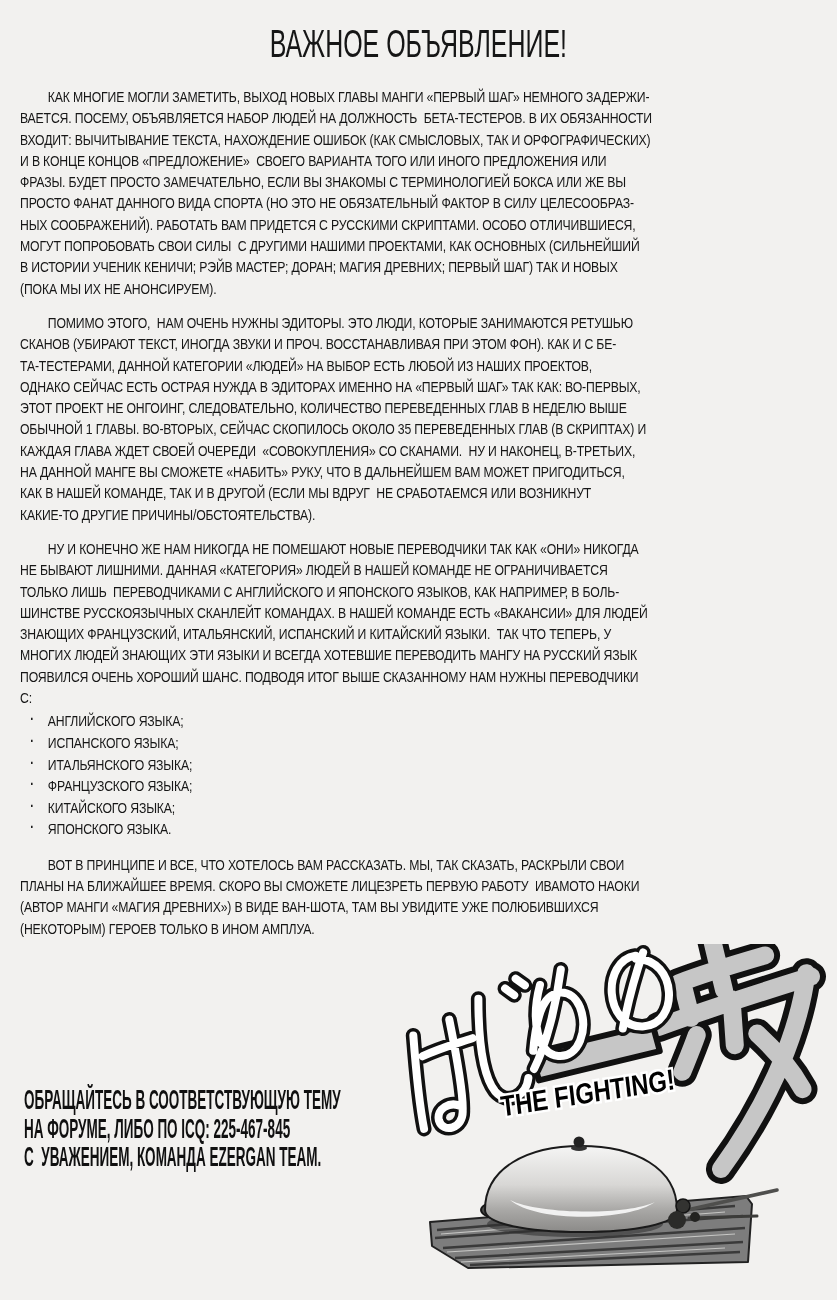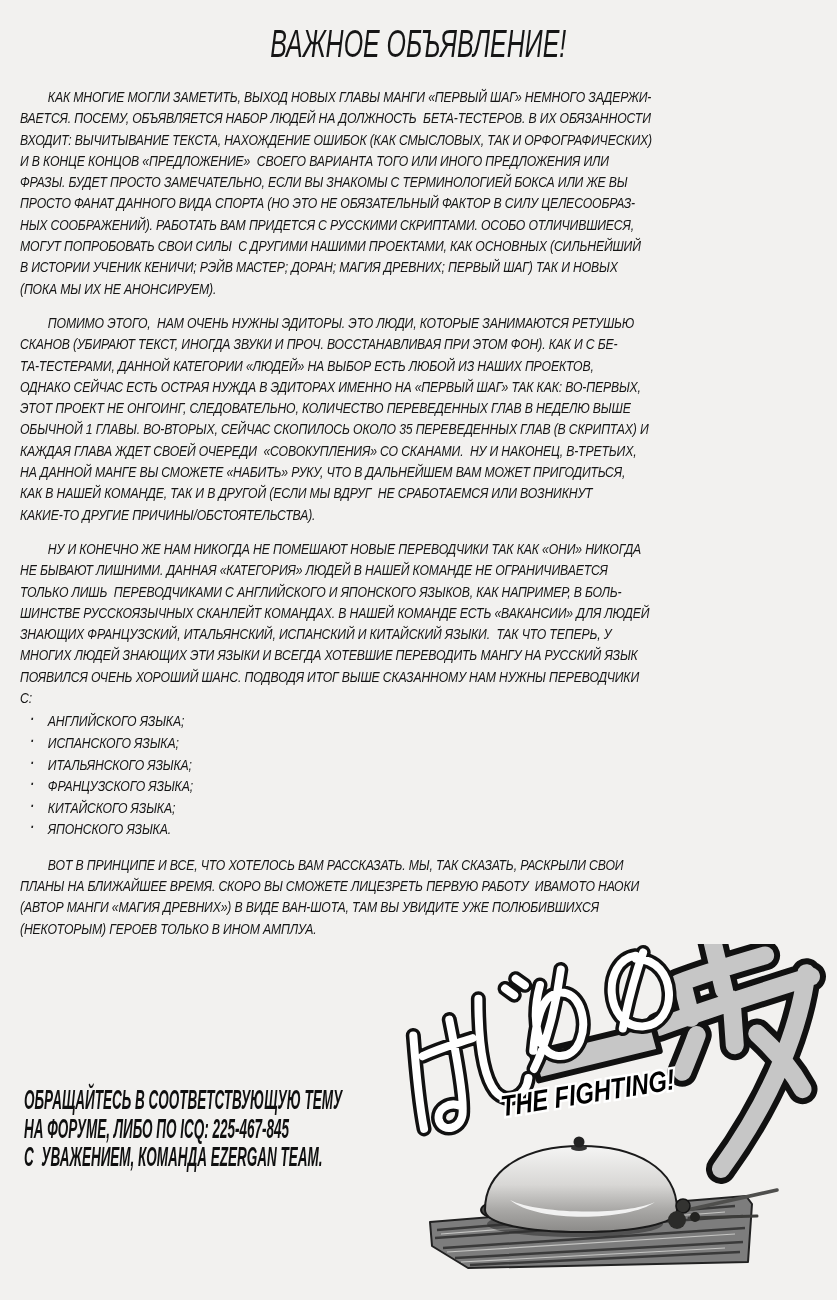--- a/index.html
+++ b/index.html
@@ -1,20 +1,19 @@
 <!DOCTYPE html>
 <html><head>
 <meta charset="utf-8">
 <style>
   html,body{margin:0;padding:0;background:#d9d8d6;}
   .page{
     position:relative;width:837px;height:1300px;overflow:hidden;
     background:#f2f1ef;color:#161616;
     font-family:"Liberation Sans","DejaVu Sans",sans-serif;
-    font-style:italic;
   }
   
   .title-row{position:absolute;top:22px;left:0;width:837px;text-align:center;}
   .title-row h1{
     display:inline-block;margin:0;font-size:39px;font-weight:400;
     transform:scaleX(0.64);transform-origin:50% 50%;white-space:nowrap;
   }
   
   .content{
     position:absolute;left:20px;top:86px;width:1005px;

